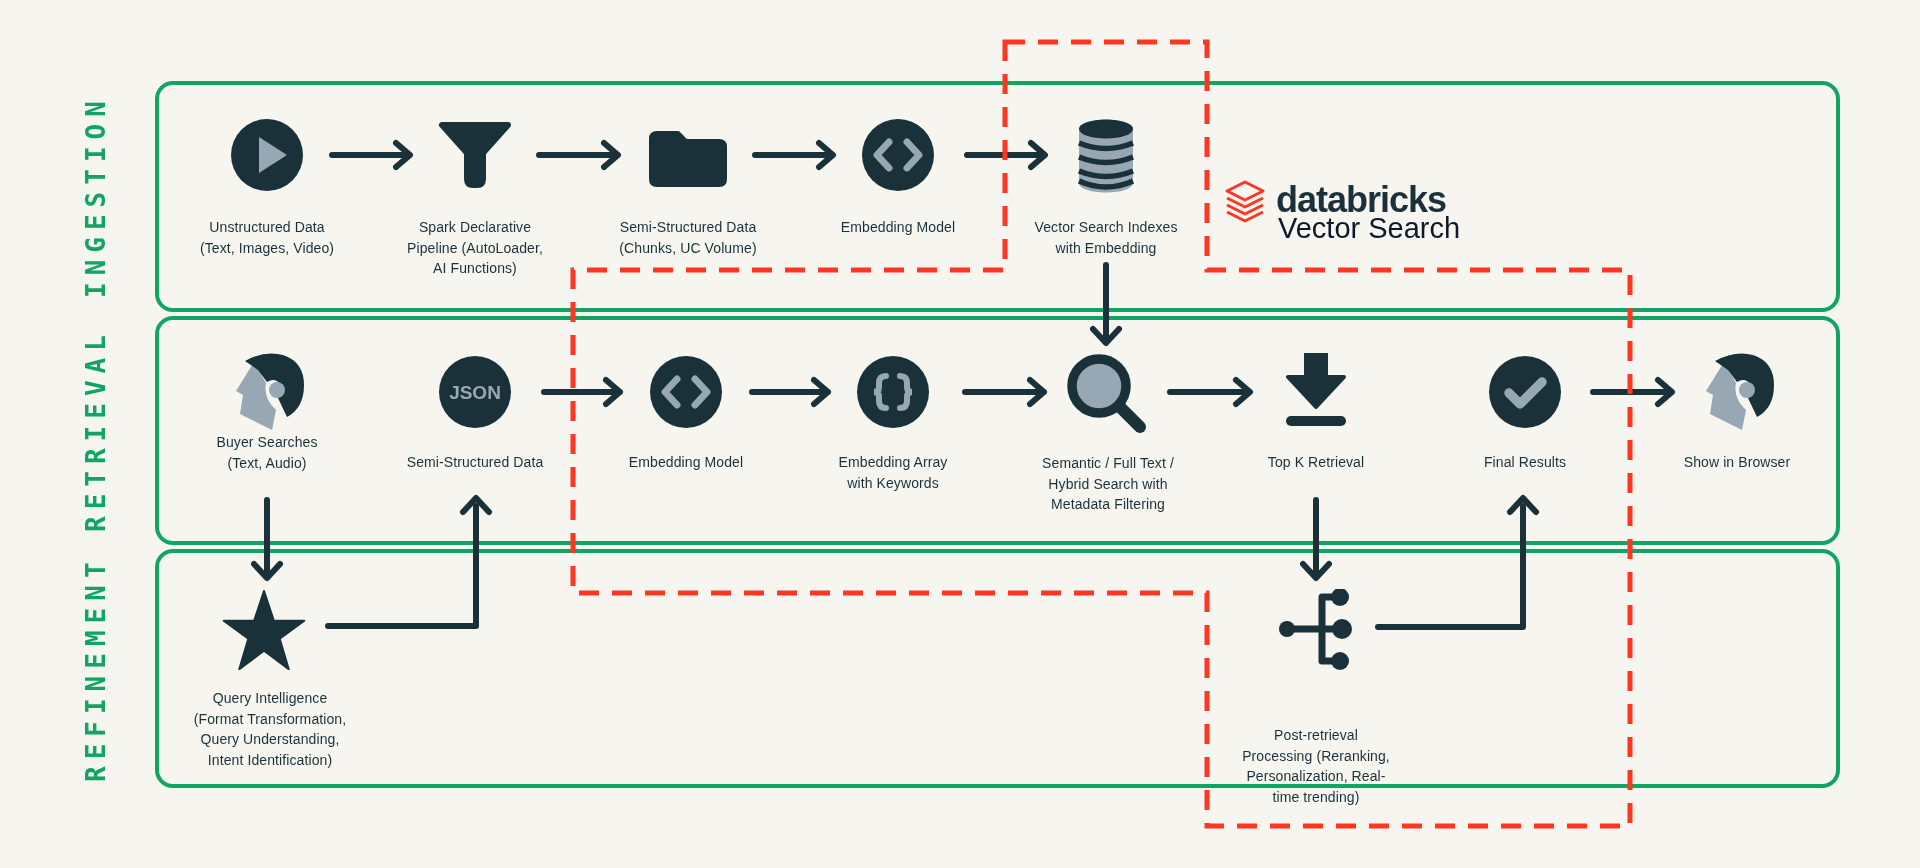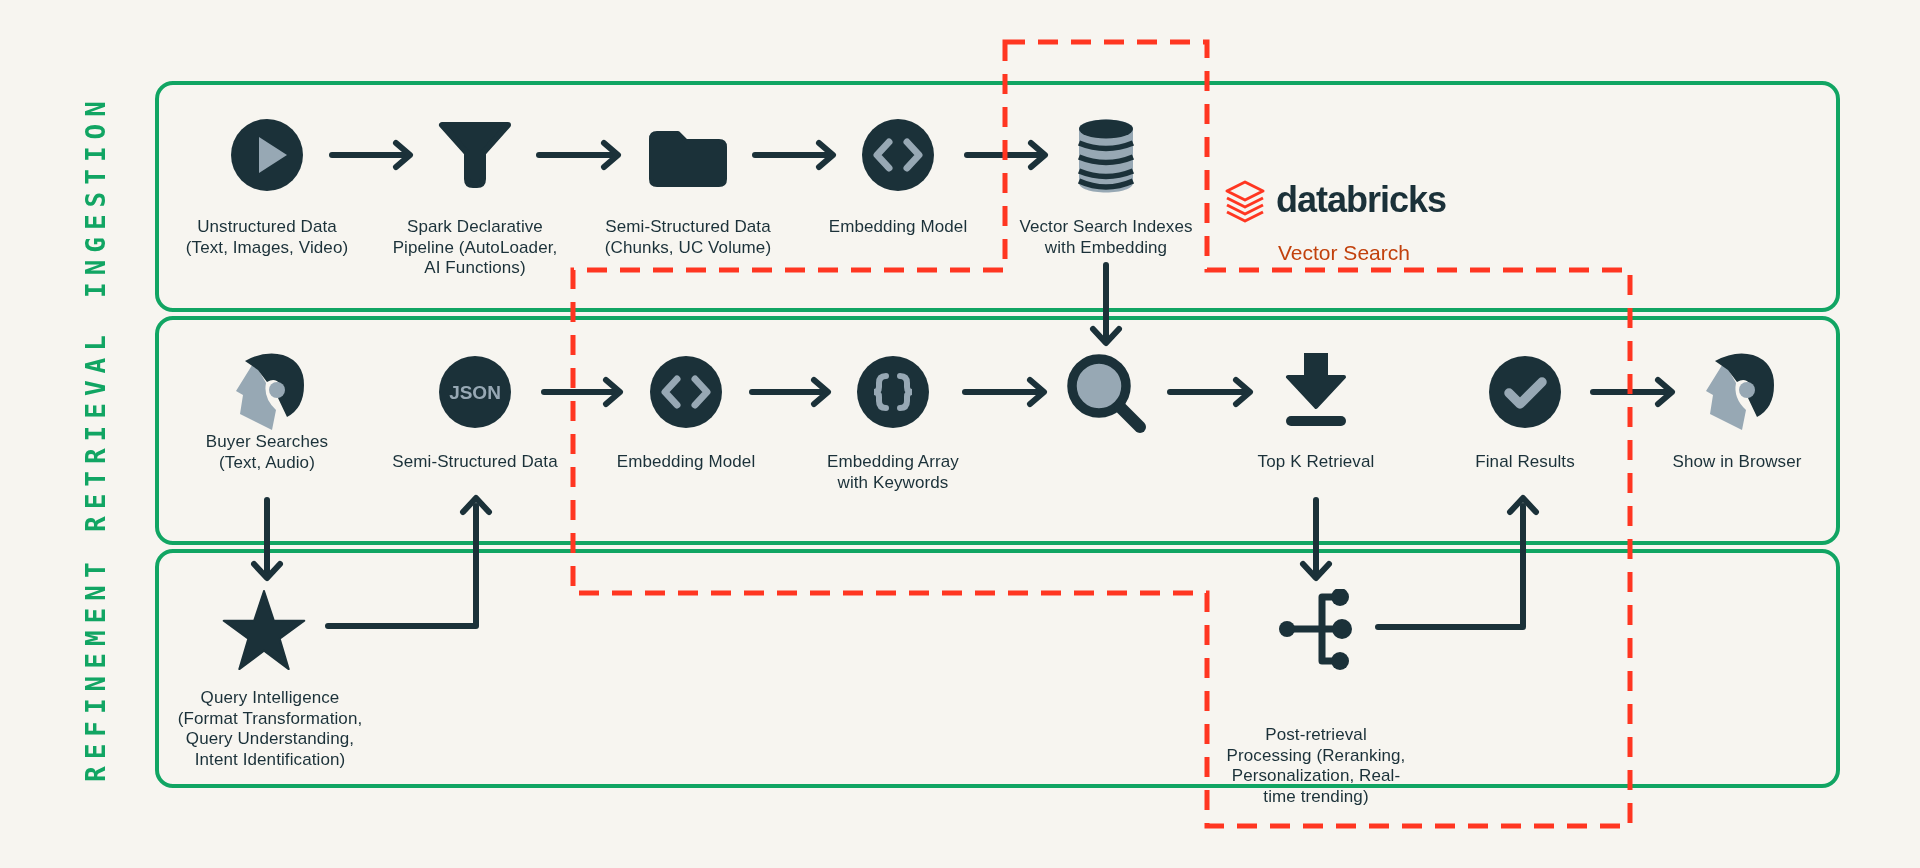--- a/index.html
+++ b/index.html
@@ -14,33 +14,33 @@
   }
   .lane-tag {
     position:absolute; left:70px; width:52px;
     display:flex; align-items:center; justify-content:center;
     color:#11A563; font-family:"DejaVu Sans Mono", monospace;
     font-size:26px; font-weight:bold; letter-spacing:7px;
     writing-mode:vertical-rl; transform:rotate(180deg);
   }
   .node-label {
     position:absolute; transform:translateX(-50%); text-align:center;
-    color:#1B3139; font-size:17px; line-height:20.5px; white-space:nowrap;
+    color:#1B3139; font-size:14px; line-height:20.5px; white-space:nowrap;
     letter-spacing:0.1px;
   }
   .icon { position:absolute; }
   svg { display:block; }
   .overlay { position:absolute; left:0; top:0; z-index:5; pointer-events:none; }
   .logo-word {
     position:absolute; left:1276px; top:180px; color:#1B3139;
     font-size:36px; font-weight:bold; letter-spacing:-1px; line-height:40px;
   }
   .logo-product {
-    position:absolute; left:1278px; top:238px; color:#c2410c;
-    font-size:21px; line-height:29px; letter-spacing:0px;
+    position:absolute; left:1278px; top:214px; color:#0f172a;
+    font-size:29px; line-height:29px; letter-spacing:0px;
   }
 </style>
 </head>
 <body>
 
 <div class="canvas">
 
   <div class="lane" style="top:81px;height:231px;"></div>
   <div class="lane" style="top:316px;height:229px;"></div>
   <div class="lane" style="top:549px;height:239px;"></div>
@@ -227,20 +227,25 @@
   <div class="node-label" style="left:475px;top:452px;">
     <div>Semi-Structured Data</div>
   </div>
   <div class="node-label" style="left:686px;top:452px;">
     <div>Embedding Model</div>
   </div>
   <div class="node-label" style="left:893px;top:452px;">
     <div>Embedding Array</div>
     <div>with Keywords</div>
   </div>
+  <div class="node-label" style="left:1108px;top:453px;">
+    <div>Semantic / Full Text /</div>
+    <div>Hybrid Search with</div>
+    <div>Metadata Filtering</div>
+  </div>
   <div class="node-label" style="left:1316px;top:452px;">
     <div>Top K Retrieval</div>
   </div>
   <div class="node-label" style="left:1525px;top:452px;">
     <div>Final Results</div>
   </div>
   <div class="node-label" style="left:1737px;top:452px;">
     <div>Show in Browser</div>
   </div>
 

